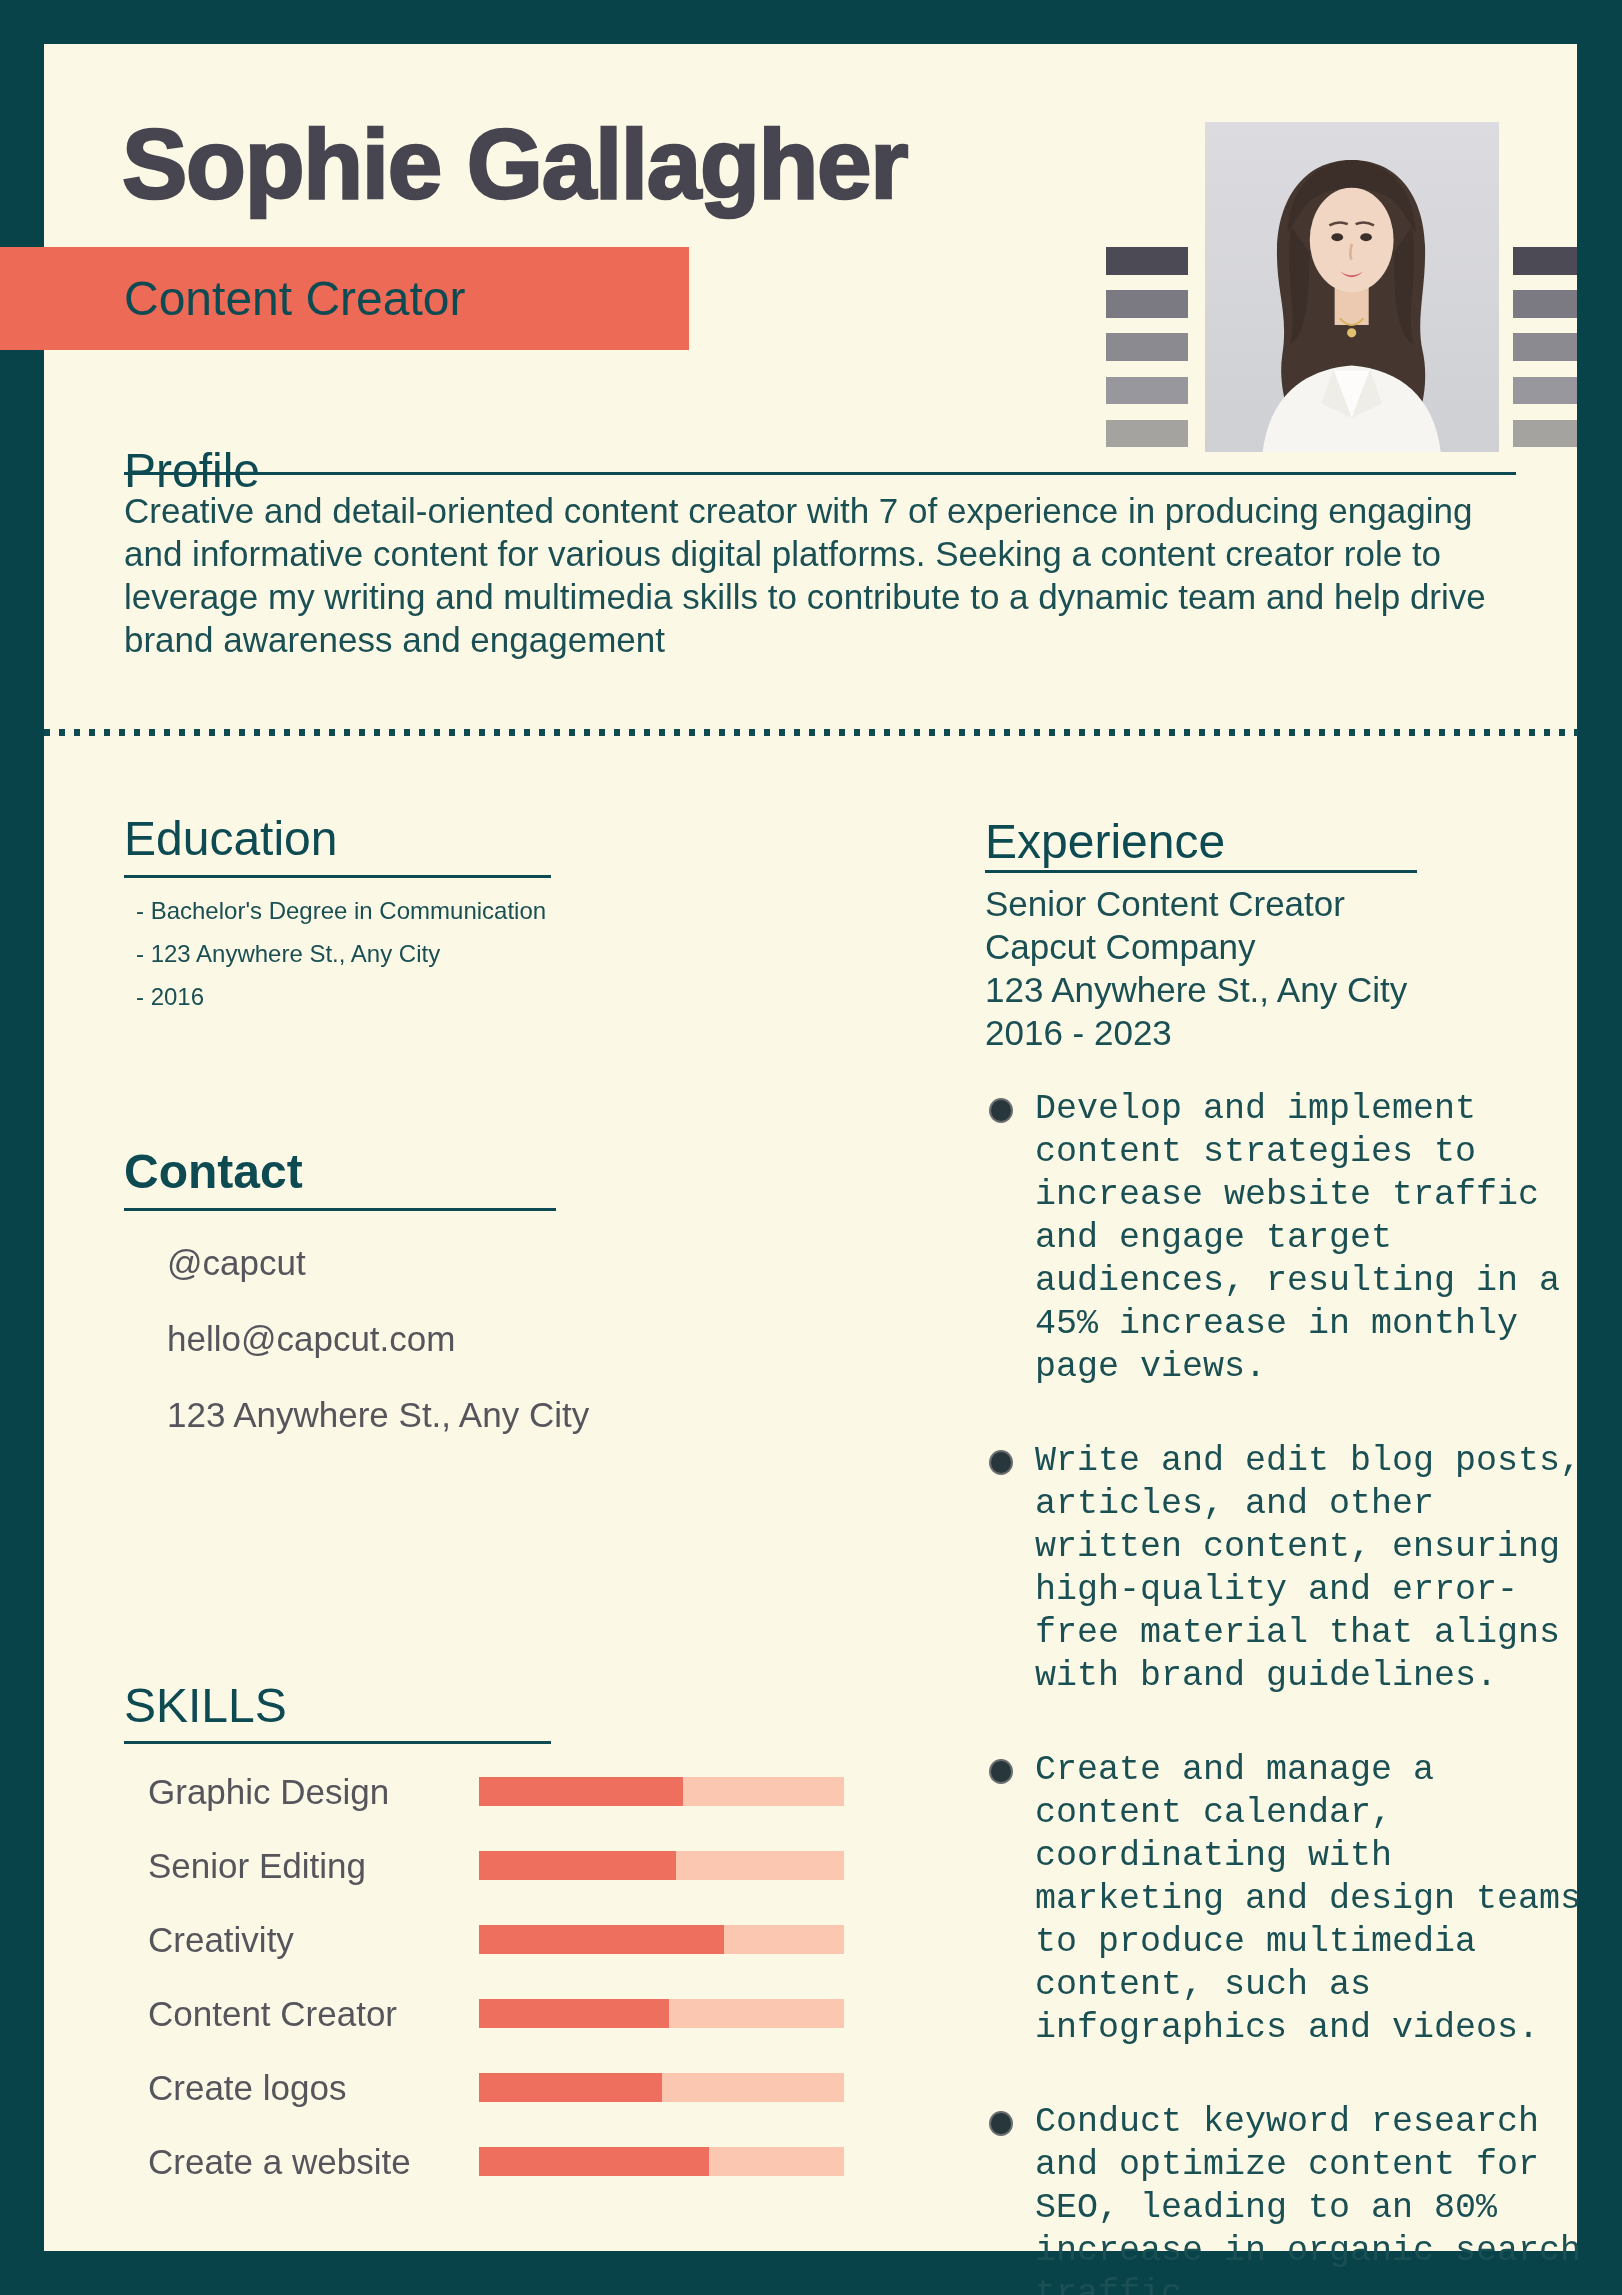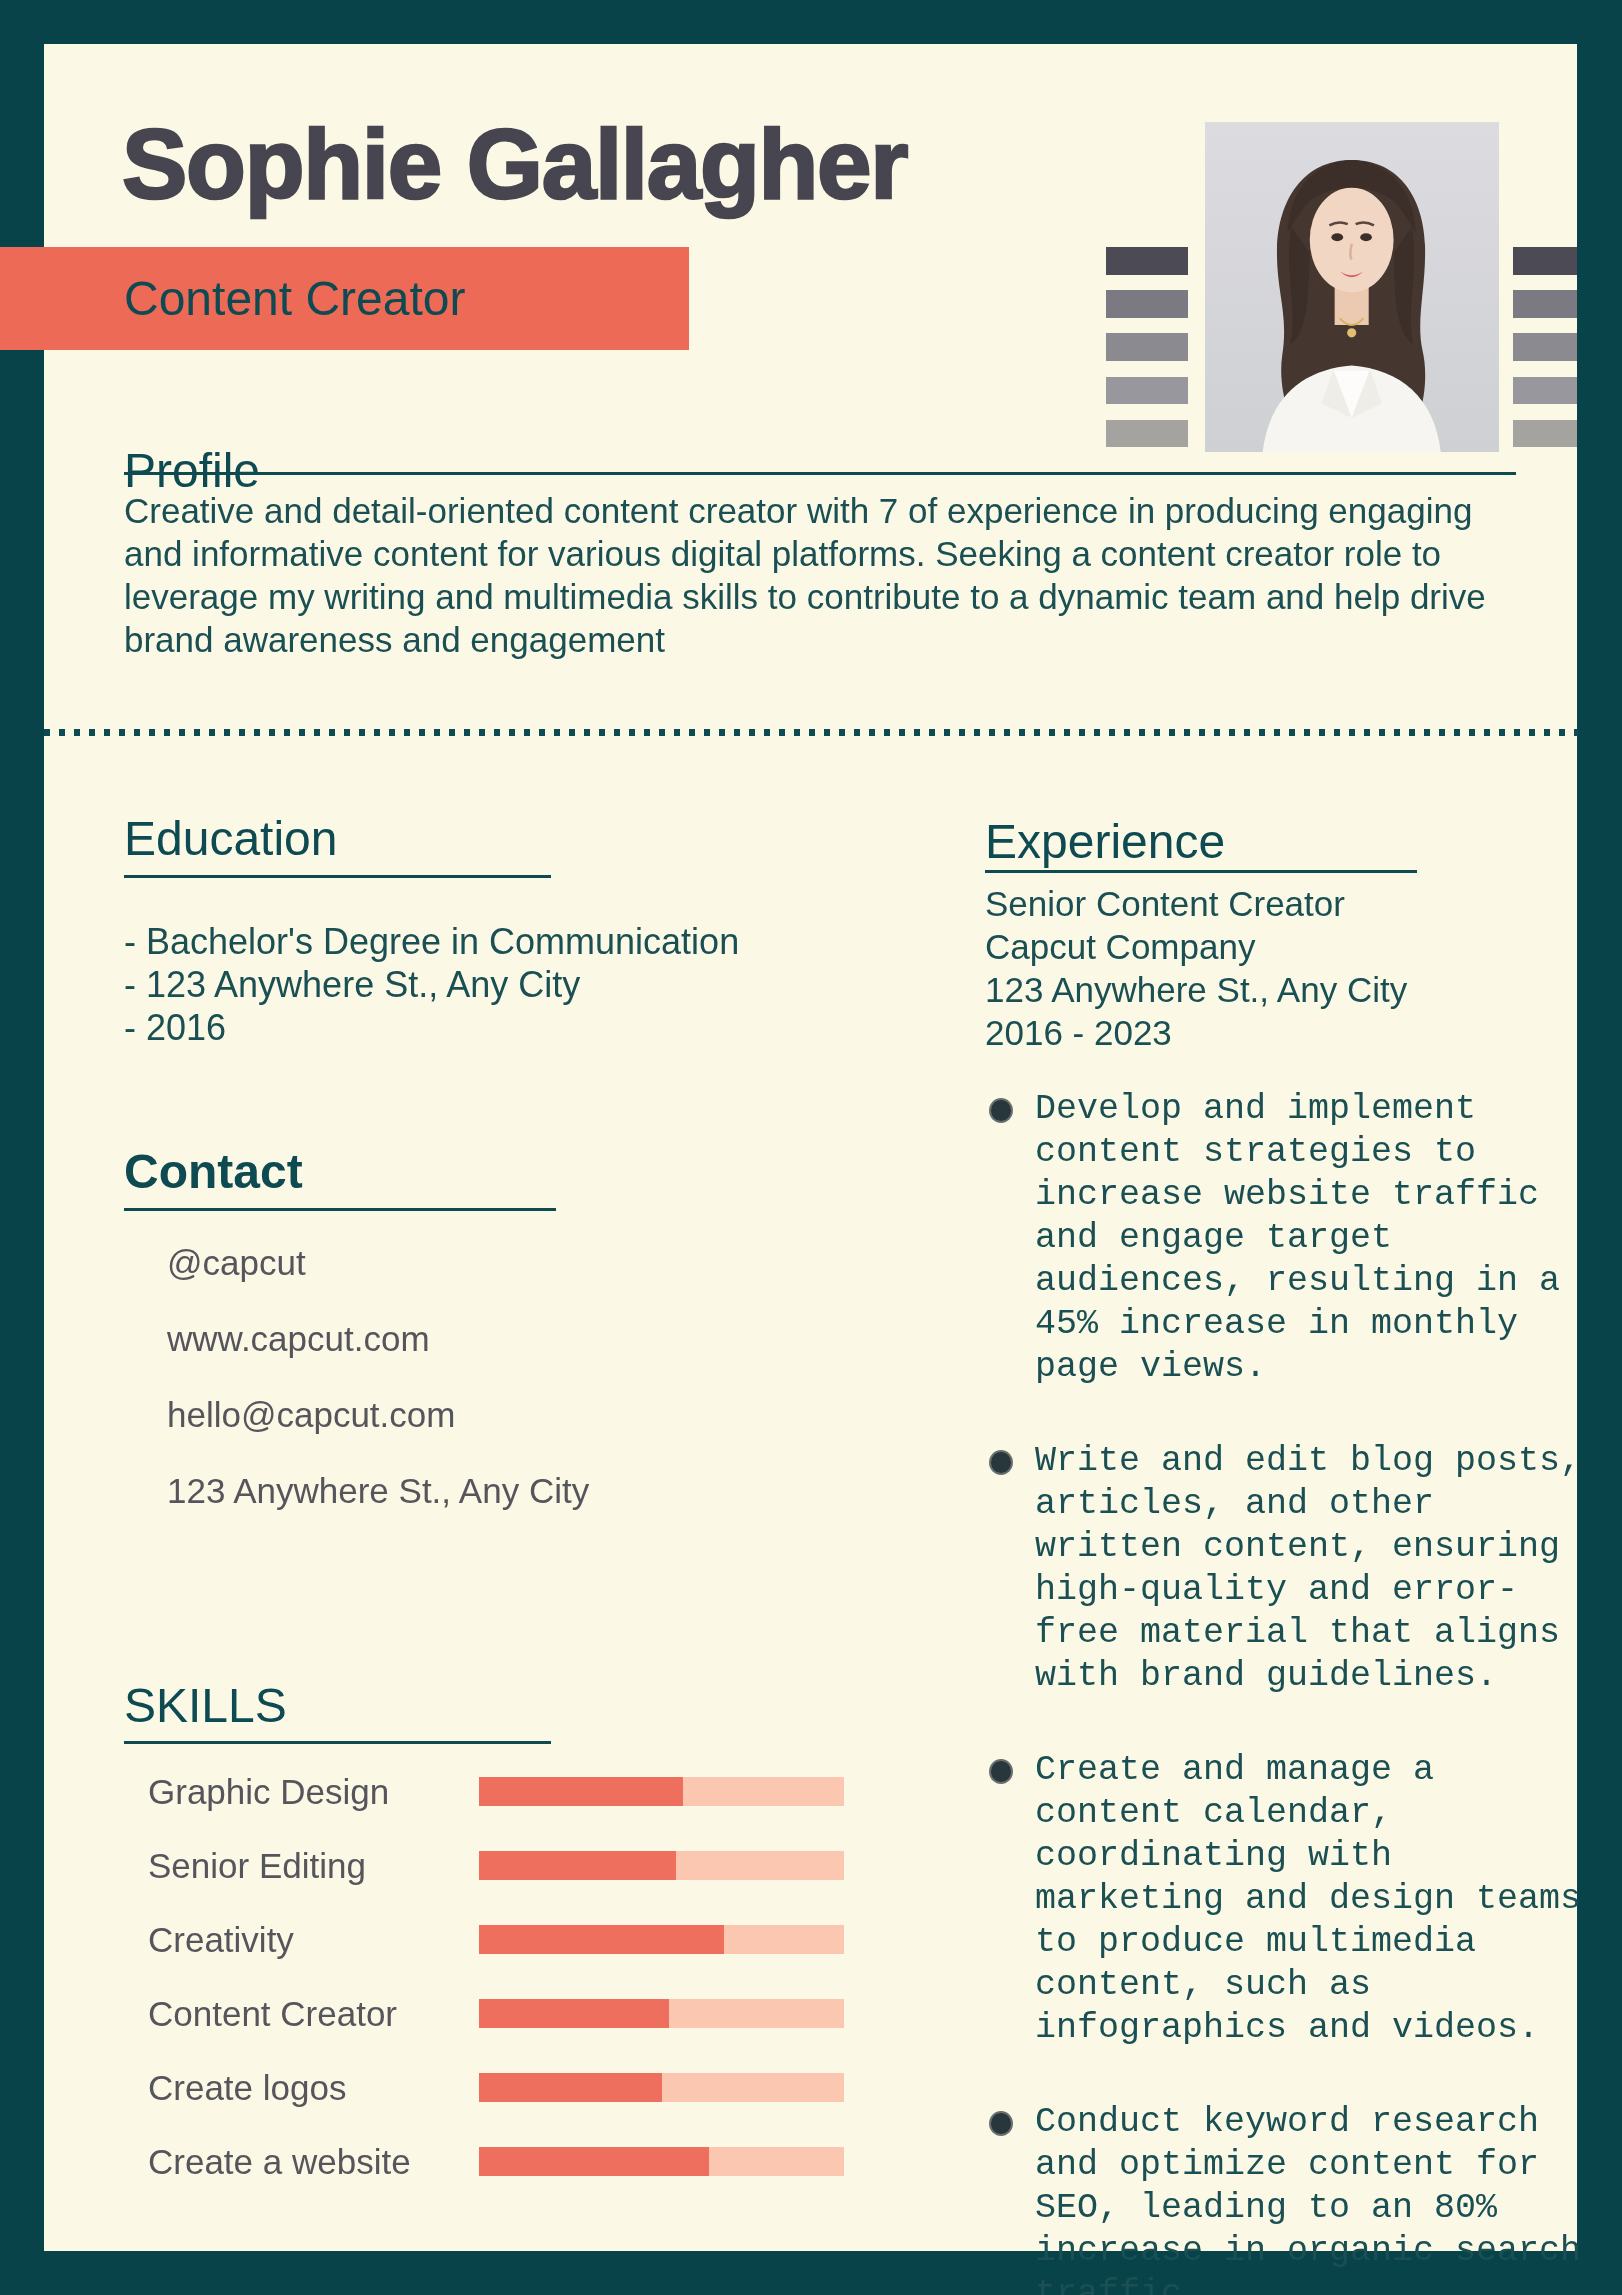--- a/index.html
+++ b/index.html
@@ -66,24 +66,23 @@
   }
   .dotted-divider{
     position:absolute;left:44px;top:729px;width:1534px;height:6.5px;
     background:repeating-linear-gradient(90deg,
       var(--heading-teal,#0d4a52) 0 6.5px, transparent 6.5px 15px);
   }
   
   .education-heading{left:124px;top:815px;}
   .education-rule{left:124px;top:875px;width:427px;}
   .education-list{
-    position:absolute;left:124px;top:889px;width:785px;
-    font-size:36px;line-height:43px;
-    color:var(--body-teal,#1a4f53);
-    margin-top:31px;
+    position:absolute;left:136px;top:889px;width:785px;
+    font-size:24px;line-height:43px;
+    color:var(--body-teal,#1a4f53);
   }
   
   .contact-heading{left:124px;top:1148px;font-weight:bold;}
   .contact-rule{left:124px;top:1208px;width:432px;}
   .contact-list{position:absolute;left:167px;top:1243px;width:753px;}
   .contact-item{
     height:76px;
     font-size:35px;
     color:var(--gray-text,#56555c);
   }
@@ -216,21 +215,20 @@
   <div class="education-item">- Bachelor's Degree in Communication</div>
       <div class="education-item">- 123 Anywhere St., Any City</div>
       <div class="education-item">- 2016</div>
     </div>
 
   <div class="sec-heading contact-heading">Contact</div>
   <div class="rule contact-rule"></div>
   <div class="contact-list">
 
       <div class="contact-item">@capcut</div>
-      <div class="contact-item">www.capcut.com</div>
       <div class="contact-item">hello@capcut.com</div>
       <div class="contact-item">123 Anywhere St., Any City</div>
     </div>
 
   <div class="sec-heading skills-heading">SKILLS</div>
   <div class="rule skills-rule"></div>
   <div class="skills-rows">
 
       <div class="skill-row">
         <span class="skill-label">Graphic Design</span>

